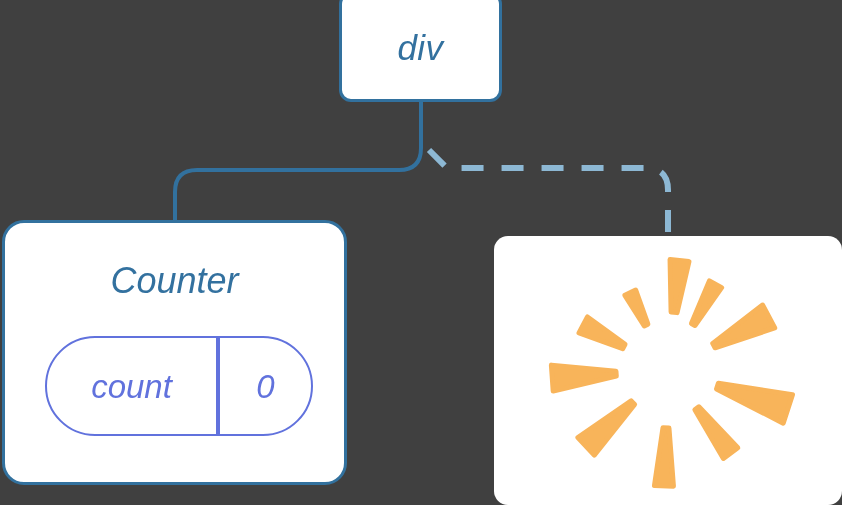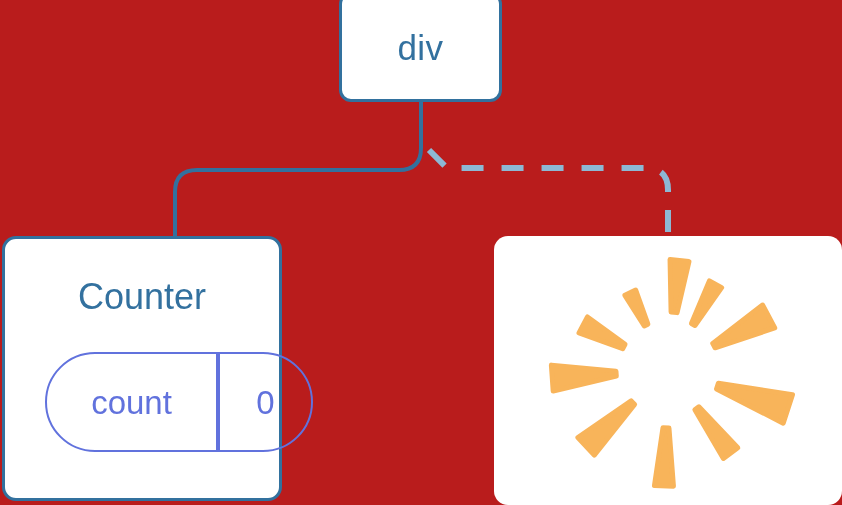--- a/index.html
+++ b/index.html
@@ -52,24 +52,24 @@
   .node-label-div {
     color: #33719f;
     font-size: 35px;
     letter-spacing: 0.5px;
     line-height: 1;
     font-weight: 400;
   }
 
   #node-counter {
     left: 2px;
-    top: 236px;
-    width: 280px;
+    top: 220px;
+    width: 345px;
     height: 265px;
-    border-radius: 14px;
+    border-radius: 22px;
   }
   .counter-inner {
     position: absolute;
     left: 0;
     top: 0;
     width: 100%;
     height: 100%;
   }
   .node-label-counter {
     position: absolute;
@@ -134,21 +134,21 @@
     position: absolute;
     left: 0;
     top: 0;
     width: 348px;
     height: 269px;
   }
 </style>
 </head>
 <body>
 
-<div id="stage" style="background: #b91c1c;">
+<div id="stage" style="background: #404040; font-style: italic;">
 
   <svg id="edges" viewBox="0 0 842 505">
 
     <path id="edge-solid-path" d="M 421 102 L 421 148 Q 421 170 399 170 L 197 170 Q 175 170 175 192 L 175 238" fill="none" stroke="#32719e" stroke-width="4" stroke-linecap="round"></path>
 
     <path id="edge-dashed-path" d="M 429 150 L 447 168 L 646 168 Q 668 168 668 190 L 668 238" fill="none" stroke="#8db8d4" stroke-width="6" stroke-linecap="butt" stroke-dasharray="22 18"></path>
   </svg>
 
   <div class="node bordered" id="node-div" style="border-color: rgb(50, 113, 158);">
     <span class="node-label-div" style="color: rgb(51, 113, 159);">div</span>

